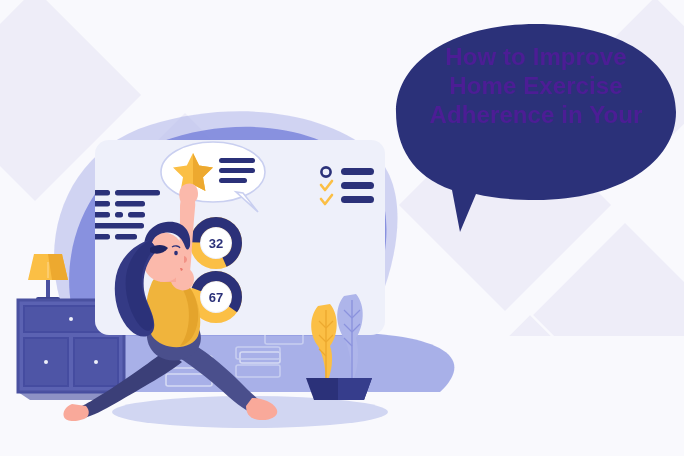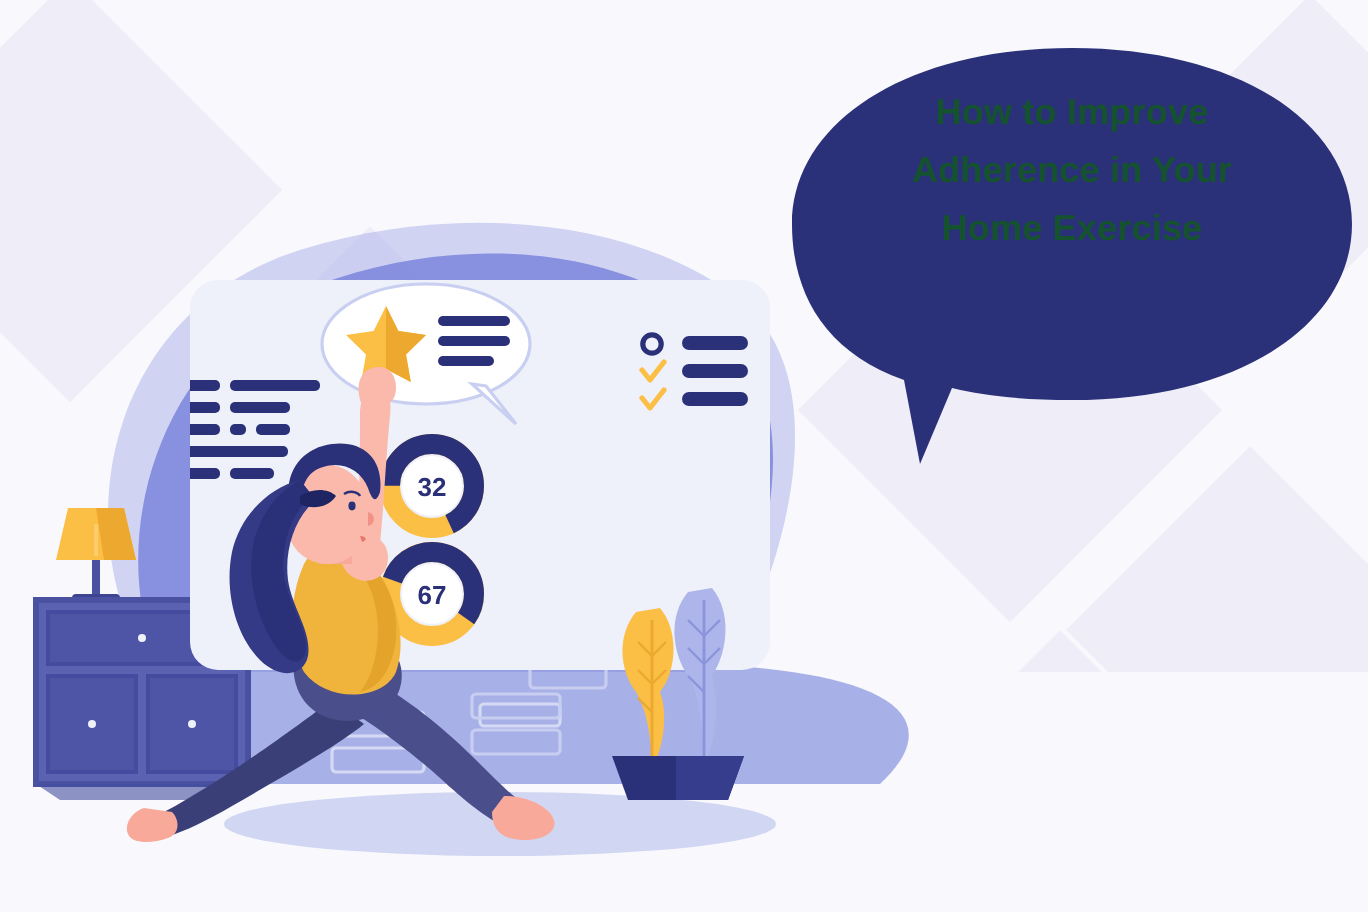--- a/index.html
+++ b/index.html
@@ -5,22 +5,22 @@
   html,body{margin:0;padding:0;}
   body{
     width:684px;height:456px;overflow:hidden;
     font-family:"Liberation Sans",sans-serif;
     background:#f9f9fd;
   }
   #stage{position:relative;width:684px;height:456px;overflow:hidden;background:#f9f9fd;}
   #bg-deco,#illus,#bubble-svg{position:absolute;left:0;top:0;width:684px;height:456px;}
   #bubble-text{
     position:absolute;left:392px;top:42px;width:288px;
-    text-align:center;color:#14532d;
-    font-size:18px;line-height:29px;font-weight:bold;
+    text-align:center;color:#4c1d95;
+    font-size:24px;line-height:29px;font-weight:bold;
     letter-spacing:.1px;
     pointer-events:none;
   }
   #bubble-text .ln{display:block;white-space:nowrap;}
 </style>
 </head>
 <body>
 
 <div id="stage">
 
@@ -229,17 +229,17 @@
              C620 24 676 62 676 112
              C676 162 620 200 536 200
              C512 200 492 198 476 194
              L460 232 L452 190
              C412 176 396 146 396 112
              C396 62 452 24 536 24 Z" fill="#2b3179"></path>
   </svg>
 
   <div id="bubble-text">
     <span class="ln">How to Improve</span>
+    <span class="ln">Home Exercise</span>
     <span class="ln">Adherence in Your</span>
-    <span class="ln">Home Exercise</span>
   </div>
 
 </div>
 
 </body></html>

